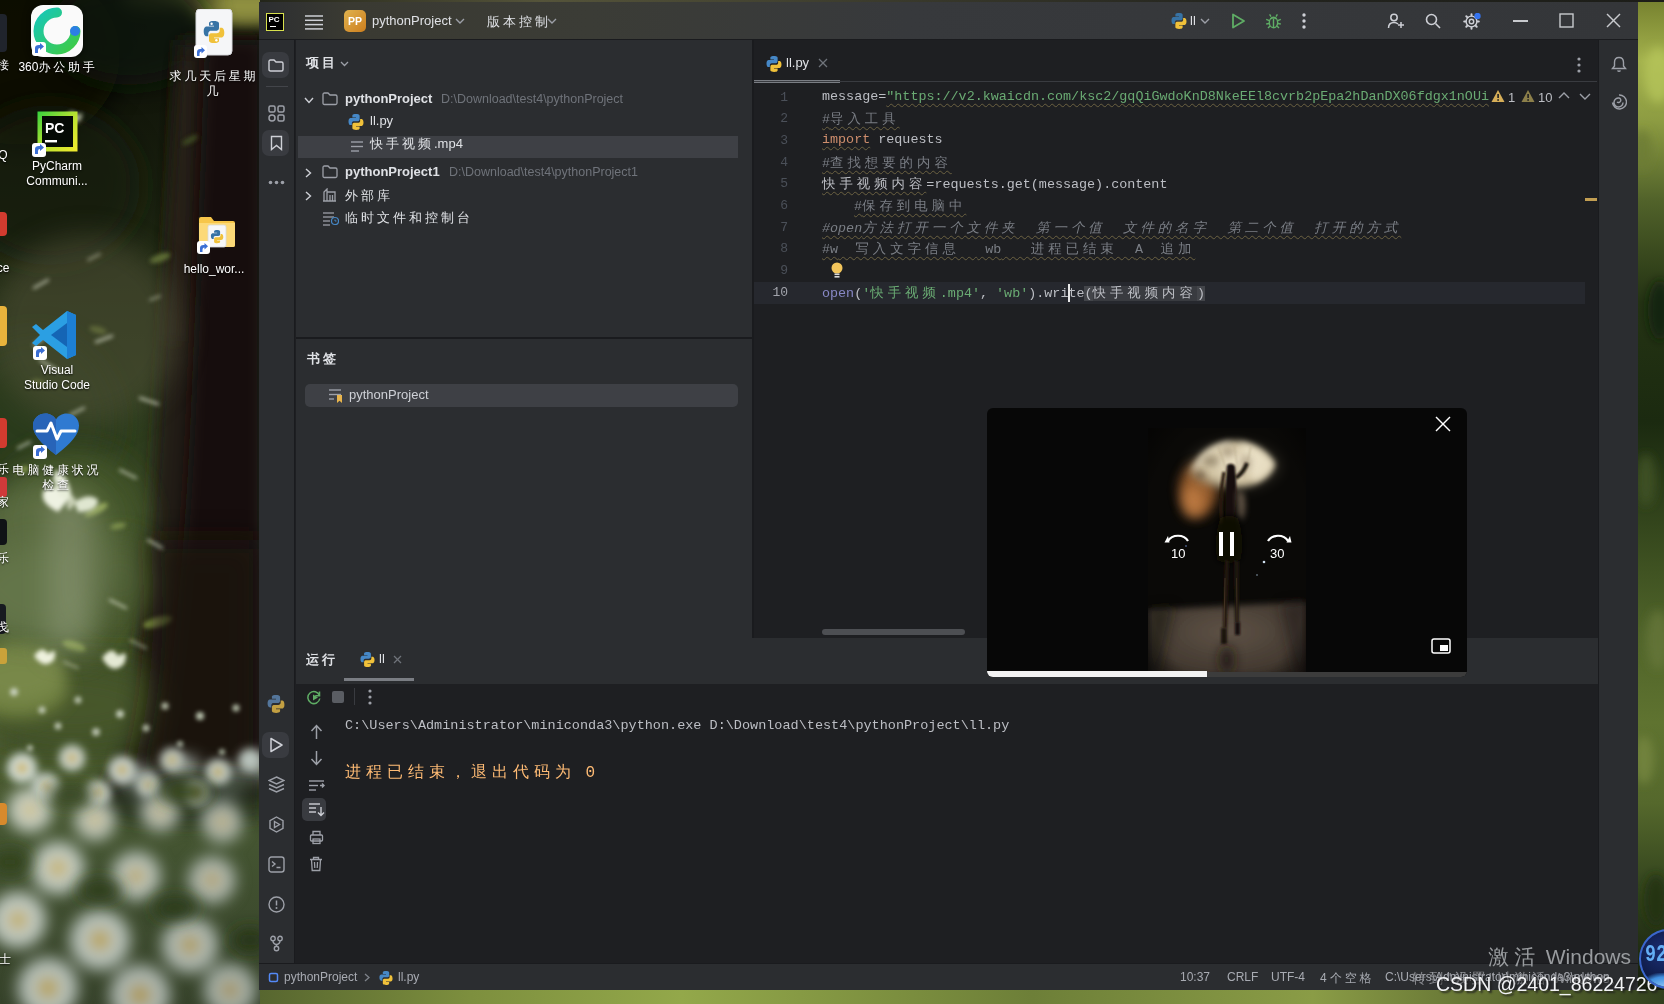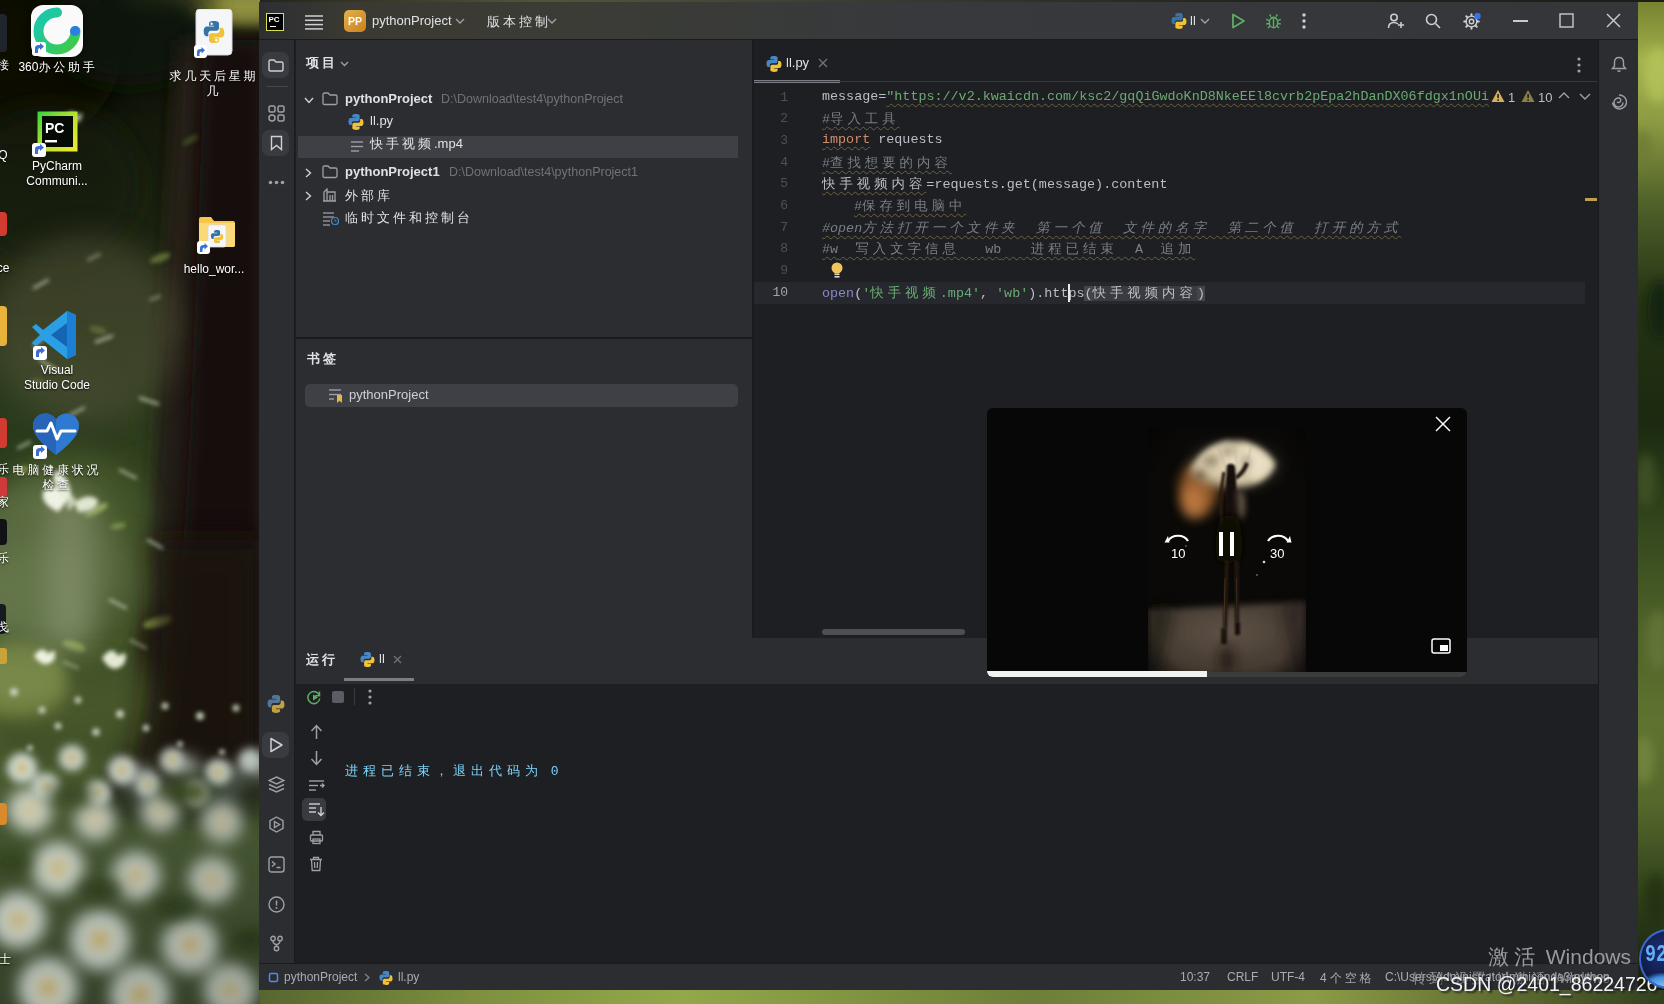--- a/index.html
+++ b/index.html
@@ -613,21 +613,21 @@
         <div class="cl" style="top:135.3px;"><span class="w u cjm">快手视频内容</span><span class="w">=requests.get(message).content</span></div>
         <div class="ln" style="top:158px;">6</div>
         <div class="cl" style="top:157px;margin-left:32px;"><span class="c u">#<span class="cjm">保存到电脑中</span></span></div>
         <div class="ln" style="top:179.7px;">7</div>
         <div class="cl" style="top:178.7px;font-style:italic;"><span class="c u">#open<span class="cjm">方法打开一个文件夹　第一个值　文件的名字　第二个值　打开的方式</span></span></div>
         <div class="ln" style="top:201.4px;">8</div>
         <div class="cl" style="top:200.4px;"><span class="c u">#w<span class="cjm">　写入文字信息　</span> wb<span class="cjm">　 进程已结束　</span>A<span class="cjm">　追加</span></span></div>
         <div class="ln" style="top:223.1px;">9</div>
         <div class="cl" style="top:222.1px;"></div>
         <div class="ln" style="top:244.79999999999998px;color:#a1a3ab;">10</div>
-        <div class="cl" style="top:243.79999999999998px;"><span class="b">open</span><span class="w">(</span><span class="s">'<span class="cjm">快手视频</span>.mp4'</span><span class="w">, </span><span class="s">'wb'</span><span class="w">).https</span><span class="hl w">(</span><span class="hl2 w cjm">快手视频内容</span><span class="hl w">)</span></div>
+        <div class="cl" style="top:243.79999999999998px;"><span class="b">open</span><span class="w">(</span><span class="s">'<span class="cjm">快手视频</span>.mp4'</span><span class="w">, </span><span class="s">'wb'</span><span class="w">).write</span><span class="hl w">(</span><span class="hl2 w cjm">快手视频内容</span><span class="hl w">)</span></div>
         <svg style="position:absolute;left:76px;top:222.1px;" width="14" height="17">
           <circle cx="7" cy="6" r="5.5" fill="#f2c55c"></circle>
           <rect x="4.5" y="11.5" width="5" height="1.6" fill="#d8d8d8"></rect>
           <rect x="4.5" y="14" width="5" height="1.6" fill="#d8d8d8"></rect>
         </svg>
         <div style="position:absolute;left:737px;top:49px;"><svg width="110" height="16">
             <path d="M7,1 L13.5,13 L0.5,13 Z" fill="#d6ae58"></path>
             <rect x="6.3" y="5" width="1.6" height="4" fill="#1e1f22"></rect>
             <rect x="6.3" y="10.2" width="1.6" height="1.6" fill="#1e1f22"></rect>
             <text x="17" y="13" fill="#bcbec4" font-size="13" font-family="Liberation Sans">1</text>
@@ -714,21 +714,22 @@
           <rect x="1.5" y="5" width="12" height="6" rx="1"></rect>
           <rect x="4" y="9" width="7" height="4.5"></rect>
         </g>
       </svg>
   <svg class="abs" style="left:13px;top:218px;" width="14" height="16">
         <g stroke="#9da0a8" stroke-width="1.3" fill="none">
           <path d="M1,3.5 L13,3.5 M4.5,3.5 L4.5,1.5 L9.5,1.5 L9.5,3.5 M2.5,3.5 L3.2,14.5 L10.8,14.5 L11.5,3.5 M5.5,6 L5.8,12 M8.5,6 L8.2,12"></path>
         </g>
       </svg>
 
-  <div class="abs mono" style="left:49px;top:124px;color:#7dd3fc;font-size:13px;"><span class="cjc">进程已结束，退出代码为</span> 0</div>
+  <div class="abs mono" style="left:49px;top:80px;color:#bcbec4;font-size:13.5px;">C:\Users\Administrator\miniconda3\python.exe D:\Download\test4\pythonProject\ll.py</div>
+  <div class="abs mono" style="left:49px;top:124px;color:#fdba74;font-size:16px;"><span class="cjc">进程已结束，退出代码为</span> 0</div>
  </div>
 
  <div class="abs" style="left:0;top:961px;width:1379px;height:27px;background:#2B2D30;border-top:1px solid #1a1b1e;font-size:12px;color:#a8abb2;overflow:hidden;">
   <svg class="abs" style="left:9px;top:8px;" width="11" height="11">
         <rect x="1.5" y="1.5" width="8" height="8" rx="1.5" fill="none" stroke="#548af7" stroke-width="1.5"></rect>
       </svg>
   <div class="abs" style="left:25px;top:6px;">pythonProject</div>
   <svg class="abs" style="left:105px;top:9px;" width="7" height="9">
         <path d="M1,1 L5,4.5 L1,8" stroke="#7f838a" stroke-width="1.3" fill="none"></path>
       </svg>

